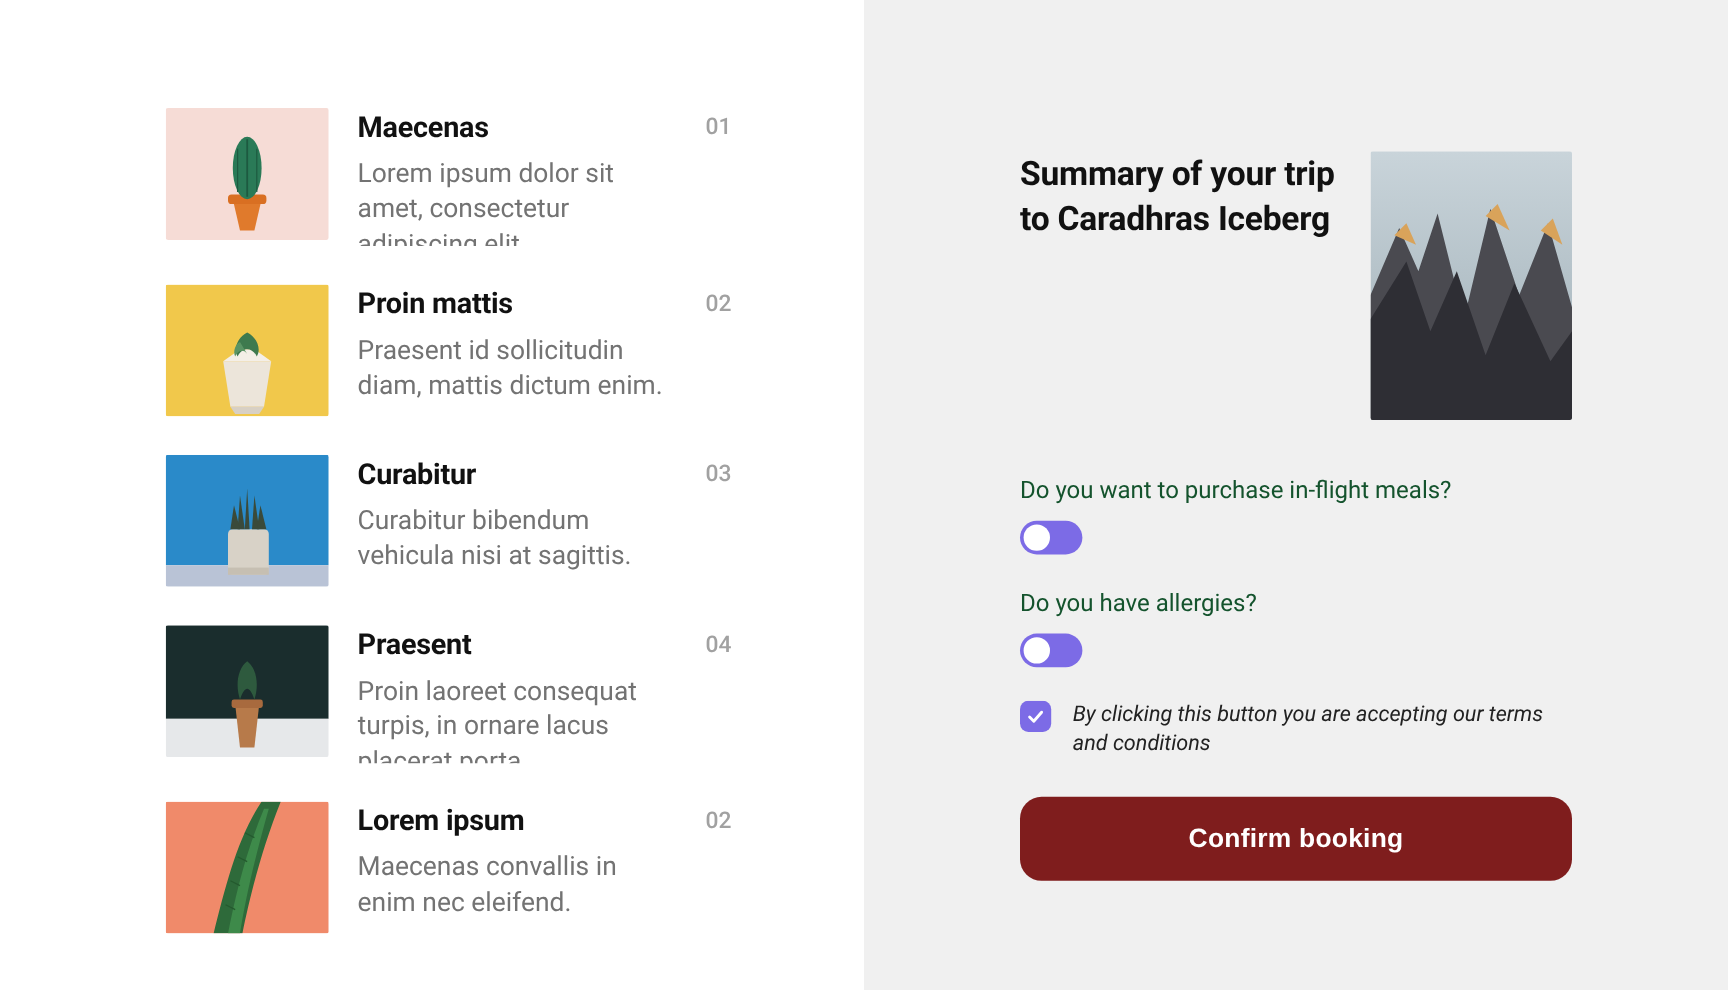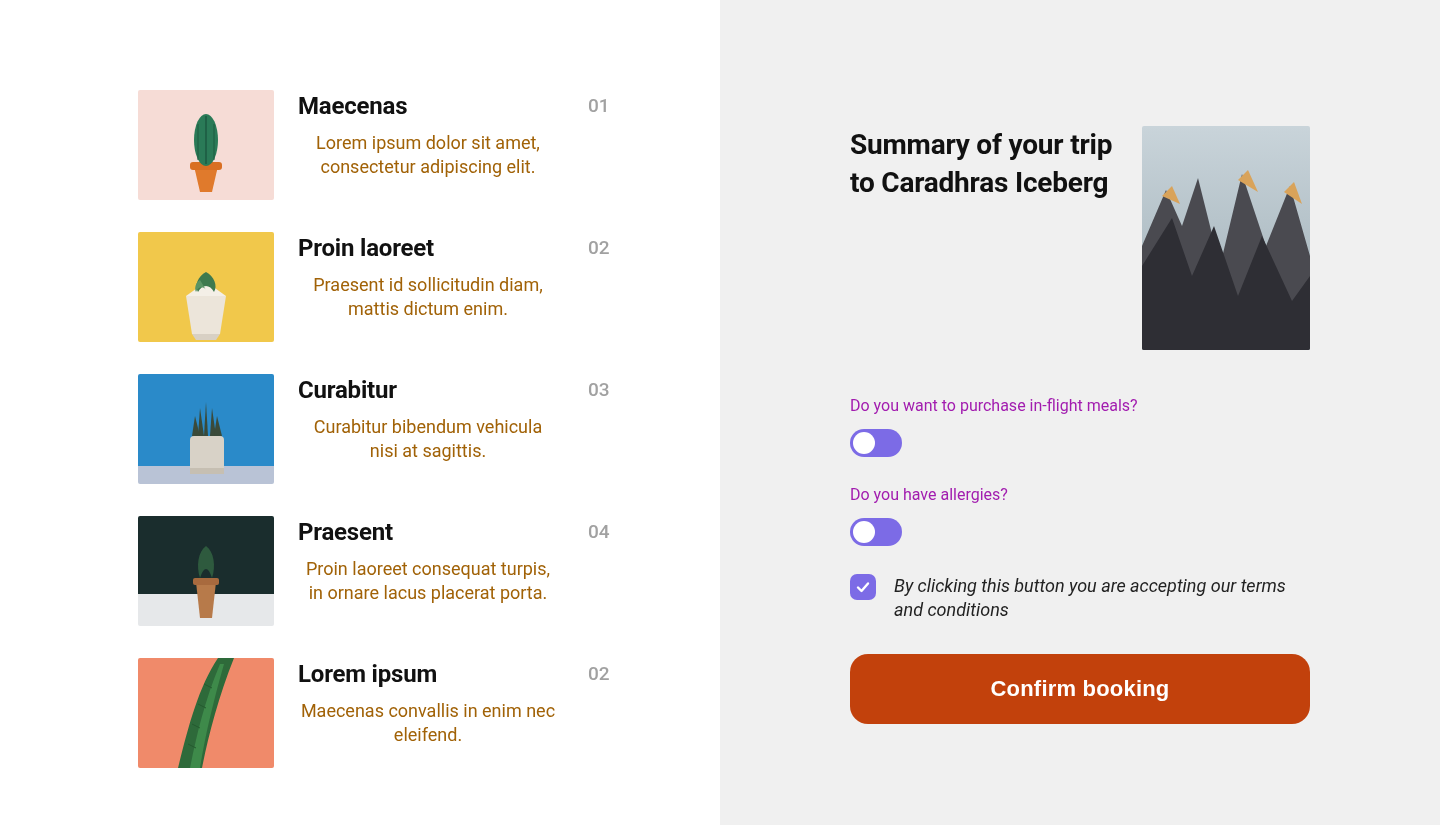--- a/index.html
+++ b/index.html
@@ -7,42 +7,42 @@
   body { display: flex; }
 
   
   .left-panel { width: 720px; height: 689px; background: #fff; padding: 90px 110px 40px 138px; }
   .list { display: flex; flex-direction: column; gap: 32px; }
   .list-item { display: flex; align-items: flex-start; gap: 24px; }
   .thumb { flex: 0 0 136px; width: 136px; height: 110px; border-radius: 2px; overflow: hidden; }
   .thumb svg { width: 100%; height: 100%; display: block; }
   .item-body { flex: 1 1 auto; padding-top: 2px; max-width: 260px; }
   .item-title { font-size: 24px; font-weight: 700; line-height: 1.2; margin-bottom: 10px; letter-spacing: -0.2px; }
-  .item-desc { font-size: 18px; line-height: 1.35; color: #a16207; max-height: 74px; overflow: hidden; text-align: center; }
+  .item-desc { font-size: 22px; line-height: 1.35; color: #737373; max-height: 74px; overflow: hidden; }
   .item-num { flex: 0 0 auto; font-size: 19px; color: #a1a1a1; font-weight: 500; padding-top: 4px; margin-left: 6px; }
 
   
   .right-panel { width: 720px; height: 825px; background: #f0f0f0; padding: 126px 130px 60px 130px; display: flex; flex-direction: column; }
   .summary-header { display: flex; gap: 28px; align-items: flex-start; margin-bottom: 46px; }
   .summary-title { font-size: 28px; font-weight: 700; line-height: 1.35; flex: 1; letter-spacing: -0.2px; }
   .summary-image { flex: 0 0 168px; width: 168px; height: 224px; border-radius: 2px; overflow: hidden; }
   .summary-image svg { width: 100%; height: 100%; display: block; }
 
   .question-block { margin-bottom: 28px; }
-  .question-label { font-size: 16px; color: #a21caf; margin-bottom: 14px; }
+  .question-label { font-size: 20px; color: #14532d; margin-bottom: 14px; }
 
   .toggle { width: 52px; height: 28px; background: #7c6be6; border-radius: 14px; position: relative; cursor: pointer; }
   .toggle .knob { position: absolute; top: 3px; left: 3px; width: 22px; height: 22px; background: #fff; border-radius: 50%; }
 
   .terms-row { display: flex; align-items: flex-start; gap: 18px; margin-bottom: 22px; max-height: 48px; overflow: hidden; }
   .checkbox { flex: 0 0 26px; width: 26px; height: 26px; background: #7c6be6; border-radius: 7px; display: flex; align-items: center; justify-content: center; cursor: pointer; }
   .checkbox svg { width: 16px; height: 16px; }
   .terms-text { font-size: 18px; line-height: 1.35; color: #222; font-style: italic; }
 
-  .confirm-btn { width: 100%; height: 70px; background: #c2410c; color: #fff; border: none; border-radius: 18px; font-size: 22px; font-weight: 600; cursor: pointer; letter-spacing: 0.2px; margin-top: 10px; }
+  .confirm-btn { width: 100%; height: 70px; background: #7f1d1d; color: #fff; border: none; border-radius: 18px; font-size: 22px; font-weight: 600; cursor: pointer; letter-spacing: 0.2px; margin-top: 10px; }
 </style>
 </head>
 <body>
 
 <div class="left-panel">
   <div class="list">
 
     <div class="list-item">
       <div class="thumb">
         <svg viewBox="0 0 136 110" preserveAspectRatio="xMidYMid slice">
@@ -67,21 +67,21 @@
         <svg viewBox="0 0 136 110" preserveAspectRatio="xMidYMid slice">
           <rect width="136" height="110" fill="#f1c84b"></rect>
           <polygon points="48,64 88,64 82,102 54,102" fill="#ece5da"></polygon>
           <polygon points="48,64 62,54 74,54 88,64" fill="#f4efe7"></polygon>
           <polygon points="54,102 82,102 78,108 58,108" fill="#d8d0c4"></polygon>
           <path d="M68 40 C60 44 56 54 60 60 C64 52 72 52 76 60 C80 54 76 44 68 40 Z" fill="#3e7a4e"></path>
           <path d="M62 48 C58 50 56 56 58 60 C60 54 66 54 68 58" fill="#5a9464"></path>
         </svg>
       </div>
       <div class="item-body">
-        <div class="item-title">Proin laoreet</div>
+        <div class="item-title">Proin mattis</div>
         <div class="item-desc">Praesent id sollicitudin diam, mattis dictum enim.</div>
       </div>
       <div class="item-num">02</div>
     </div>
 
     <div class="list-item">
       <div class="thumb">
         <svg viewBox="0 0 136 110" preserveAspectRatio="xMidYMid slice">
           <rect width="136" height="92" fill="#2a8ac9"></rect>
           <rect y="92" width="136" height="18" fill="#b9c3d6"></rect>

